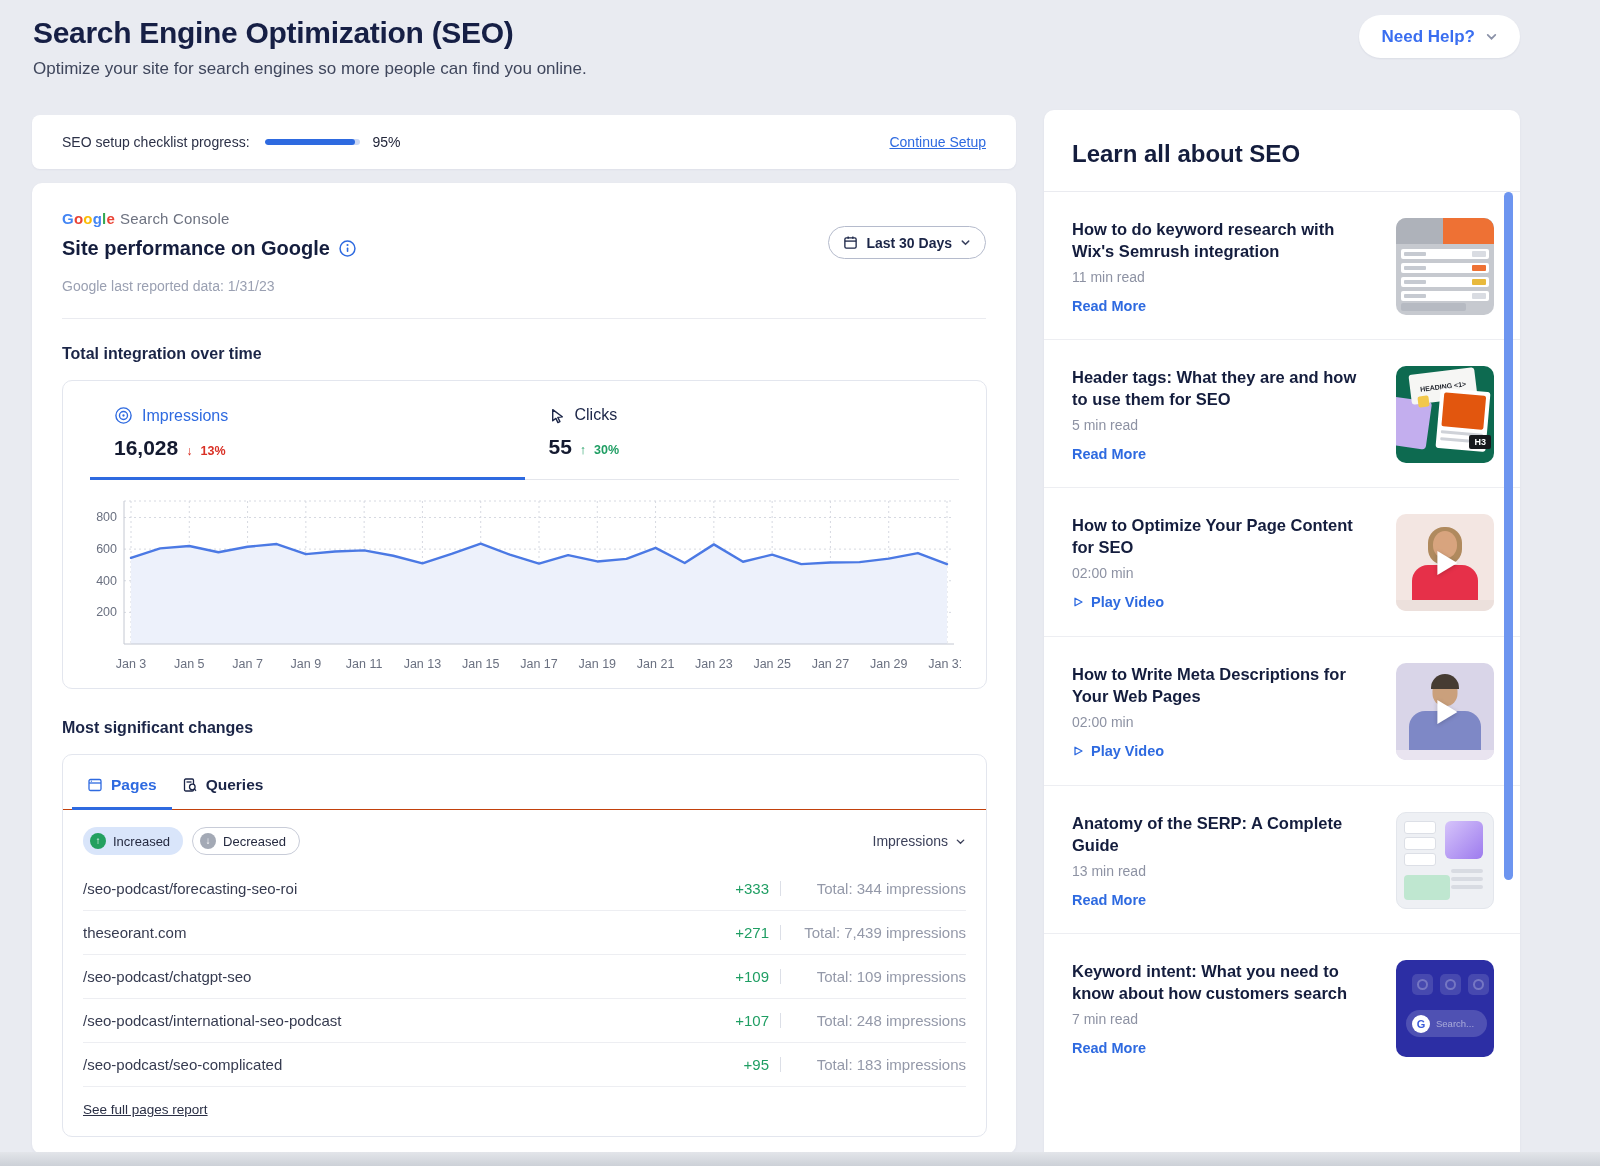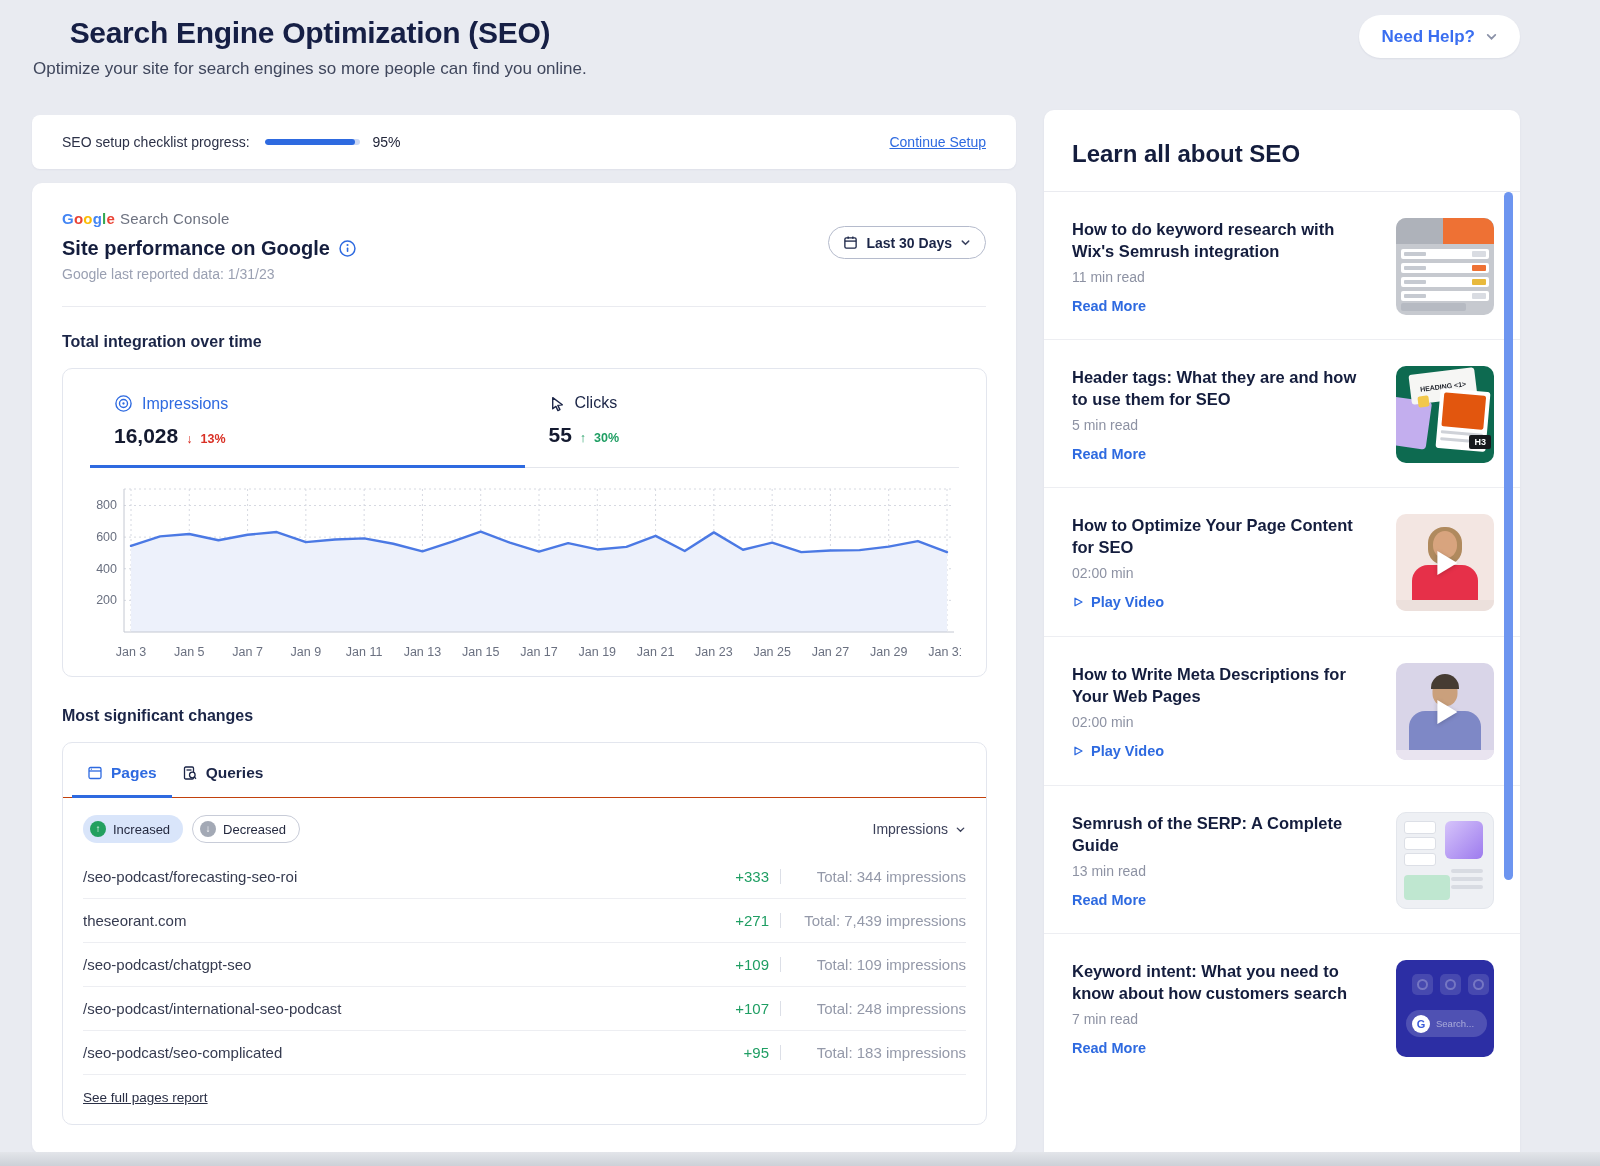--- a/index.html
+++ b/index.html
@@ -8,21 +8,21 @@
     position: relative;
     background: #e9ebf1;
     font-family: "Liberation Sans", "DejaVu Sans", sans-serif;
     color: #1b2547;
     overflow: hidden;
   }
   a { text-decoration: none; }
 
   
   .page-header { position:absolute; left:33px; top:16px; }
-  .page-title { font-size:30px; font-weight:800; color:#161f45; letter-spacing:-0.3px;text-align:center; }
+  .page-title { font-size:30px; font-weight:800; color:#161f45; letter-spacing:-0.3px; }
   .page-subtitle { margin-top:9px; font-size:17px; color:#3f465c; }
 
   .need-help-btn {
     position:absolute; right:80px; top:15px; height:43px;
     background:#fff; border-radius:22px; display:flex; align-items:center; gap:10px;
     padding:0 22px; font-size:17px; font-weight:600; color:#3a6ef0; cursor:pointer;
     box-shadow:0 1px 2px rgba(30,40,90,.07);
   }
 
   
@@ -42,21 +42,21 @@
     position:absolute; left:32px; top:183px; width:984px; height:971px;
     background:#fff; border-radius:10px; box-shadow:0 1px 3px rgba(30,40,90,.05);
   }
   .gcs-header { padding:27px 30px 0 30px; position:relative; }
   .gcs-logo { font-size:15px; font-weight:600; letter-spacing:.2px; }
   .lg-b { color:#4285F4; } .lg-r { color:#EA4335; } .lg-y { color:#FBBC05; } .lg-g { color:#34A853; }
   .logo-rest { color:#6d7280; margin-left:5px; font-weight:400; }
   .gcs-title-row { margin-top:10px; display:flex; align-items:center; gap:9px; }
   .gcs-title { font-size:20px; font-weight:800; color:#141d3d; }
   .info-icon { display:flex; cursor:pointer; }
-  .gcs-sub { margin-top:6px; font-size:14px; color:#9aa0b2; }
+  .gcs-sub { margin-top:18px; font-size:14px; color:#9aa0b2; }
   .date-pill {
     position:absolute; right:30px; top:43px; height:33px; background:#fff;
     border:1px solid #b5bbcc; border-radius:17px; display:flex; align-items:center;
     gap:8px; padding:0 14px; font-size:14px; font-weight:700; color:#1b2547; cursor:pointer;
   }
   .card-divider { height:1px; background:#eaebf0; margin-top:24px; }
   .section-title { font-size:16px; font-weight:800; color:#1b2547; margin:26px 0 17px 30px; }
   .section-title.second { margin-top:30px; }
 
   
@@ -481,21 +481,21 @@
       <div class="tm-head"></div>
       <div class="tm-hairtop"></div>
       <div class="tm-body"></div>
       <div class="tm-desk"></div>
       <div class="play-tri"></div>
     </div>
   </div>
 
   <div class="article">
     <div class="article-text">
-      <div class="article-title">Semrush of the SERP: A Complete Guide</div>
+      <div class="article-title">Anatomy of the SERP: A Complete Guide</div>
       <div class="article-meta">13 min read</div>
       <a class="article-action">
           <span>Read More</span>
         </a>
     </div>
     <div class="thumb thumb-serp">
       <div class="sp-purple"></div>
       <div class="sp-r" style="top:8px;"></div>
       <div class="sp-r" style="top:24px;"></div>
       <div class="sp-r" style="top:40px;"></div>

